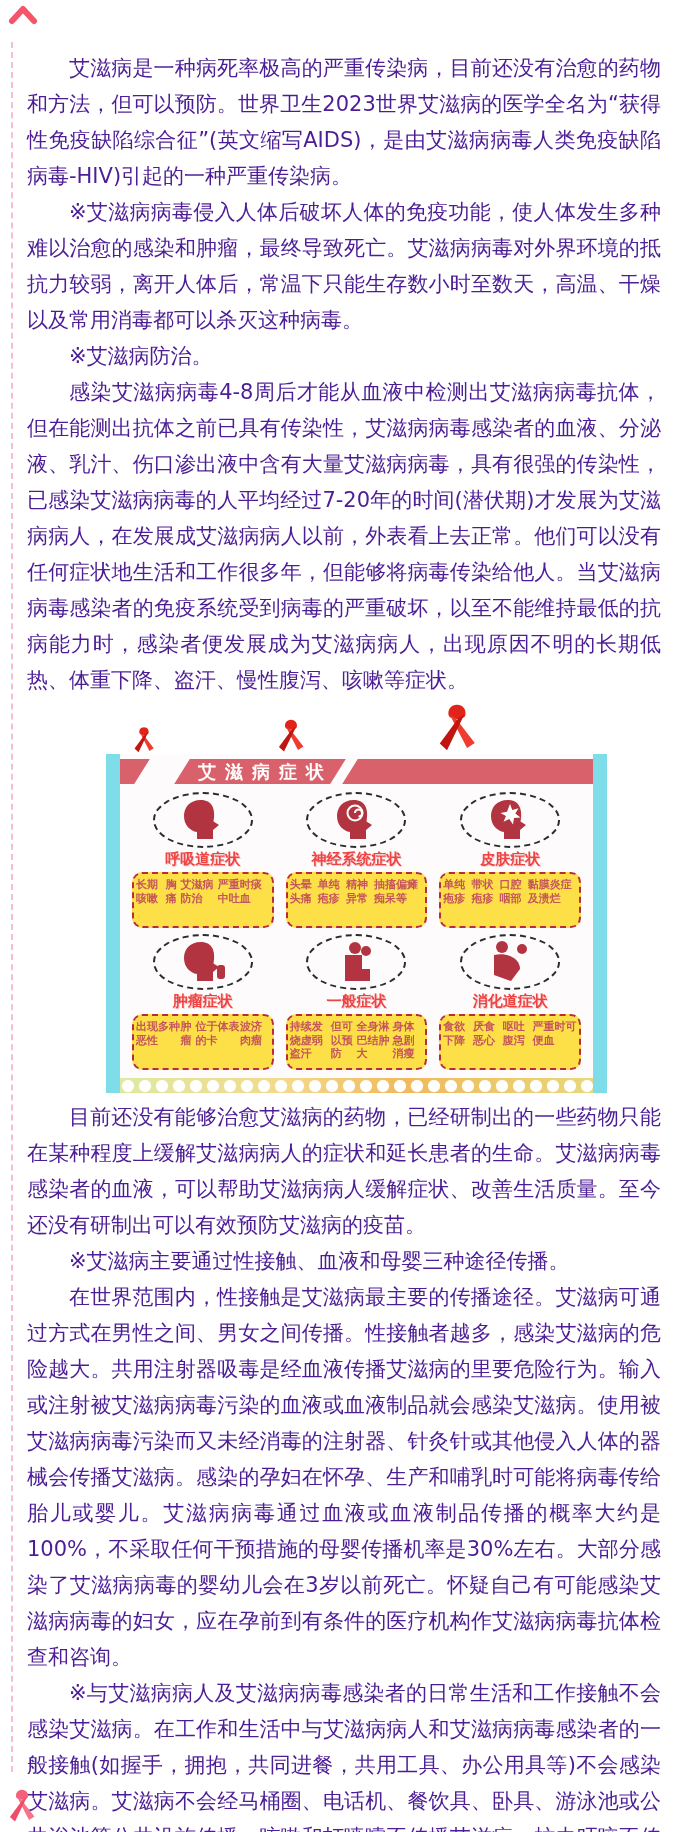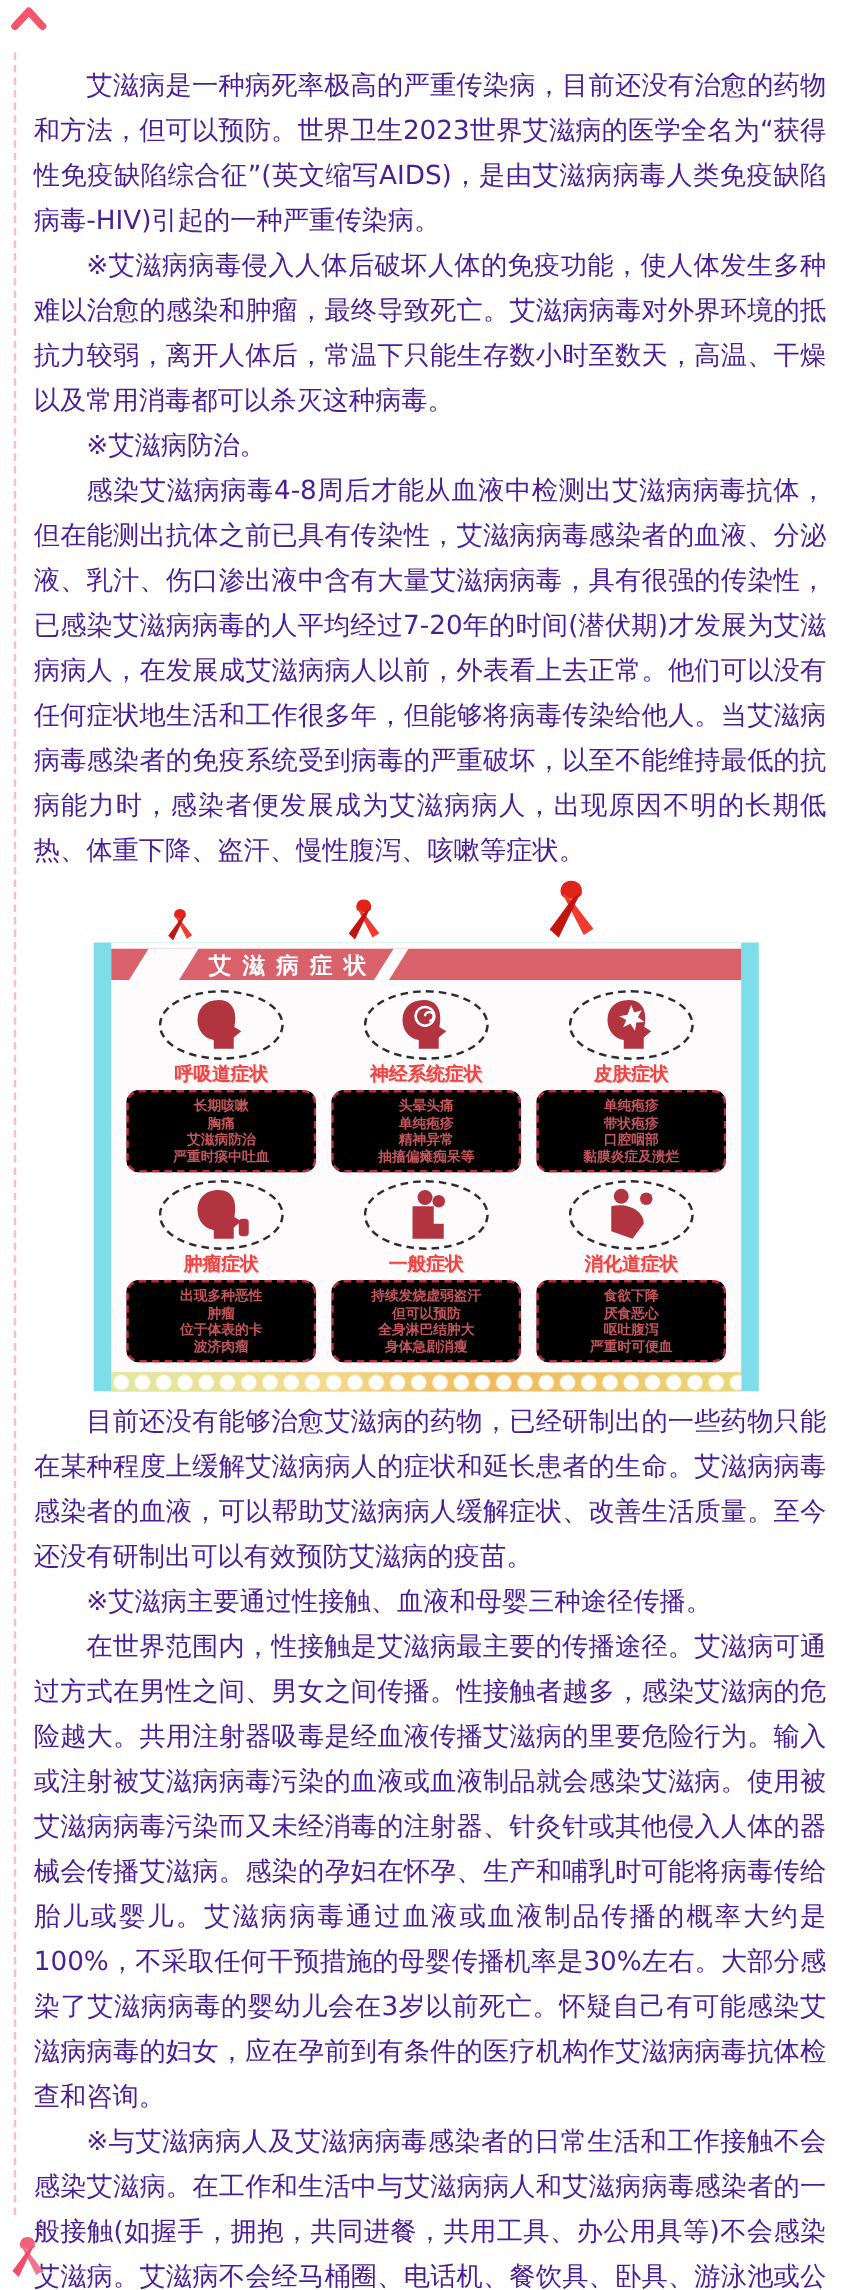--- a/index.html
+++ b/index.html
@@ -12,33 +12,33 @@
   .bottom-ribbon{position:absolute;left:8px;top:1786px;width:28px;height:40px;}
   .content{position:absolute;left:27px;top:50px;width:634px;}
   .para{font-size:21px;line-height:36px;color:#4c1d95;text-align:justify;text-indent:2em;margin:0;}
 
   
   .fig1-wrap{margin:4px 0 6px 48px;width:532px;}
   .fig1-ribbons{display:flex;align-items:flex-end;height:52px;}
   .rb-sm{width:22px;height:28px;margin-left:58px;}
   .rb-md{width:28px;height:36px;margin-left:122px;}
   .rb-lg{width:40px;height:52px;margin-left:132px;}
-  .fig1-card{background:#7edde9;padding:0 14px;}
+  .fig1-card{background:#7edde9;padding:0 14px;margin-left:31px;}
   .fig1-inner{background:#fdfbfb;padding-top:5px;}
   .fig1-banner{position:relative;height:25px;background:#d9616b;overflow:hidden;}
   .fig1-banner .notch{position:absolute;top:-2px;bottom:-2px;background:#fdfbfb;transform:skewX(-32deg);}
   .n1{left:22px;width:40px;}
   .n2{left:218px;width:12px;}
   .fig1-banner .t{position:absolute;left:78px;top:1px;color:#fff;font-weight:bold;font-size:18px;letter-spacing:9px;white-space:nowrap;}
   .fig1-grid{display:grid;grid-template-columns:repeat(3,1fr);gap:6px 12px;padding:8px 12px 8px;}
   .sym-icon{width:96px;height:52px;border:2px dashed #2b2b2b;border-radius:50%;margin:0 auto;display:flex;align-items:center;justify-content:center;overflow:hidden;}
   .sym-label{text-align:center;font-weight:bold;font-size:15px;color:#ef4444;margin-top:2px;text-shadow:1px 1px 0 #f3d2d2;white-space:nowrap;}
-  .sym-box{margin-top:3px;border:2px dashed #b92c3c;border-radius:10px;background:#000000;color:#c4555c;
-           font-size:11px;line-height:13.5px;text-align:center;font-weight:bold;padding:4px 2px;min-height:44px;
-           display:flex;flex-direction:column;justify-content:center;}
+  .sym-box{margin-top:3px;border:2px dashed #b92c3c;border-radius:10px;background:#fde047;color:#c4555c;
+           font-size:11px;line-height:13.5px;text-align:left;font-weight:bold;padding:4px 2px;min-height:44px;
+           display:flex;flex-direction:row;justify-content:center;}
   .fig1-dots{height:15px;
     background-color:#f0c76a;
     background-image:radial-gradient(circle at 8px 8px,#ffffff 5.5px,rgba(255,255,255,0) 6.6px),
                      linear-gradient(90deg,#dfe9a2 0%,#f3d98a 35%,#f0b95c 60%,#e8d87a 100%);
     background-size:17px 15px,100% 100%;}
 </style>
 </head>
 <body>
 
 <div class="left-dash"></div>

